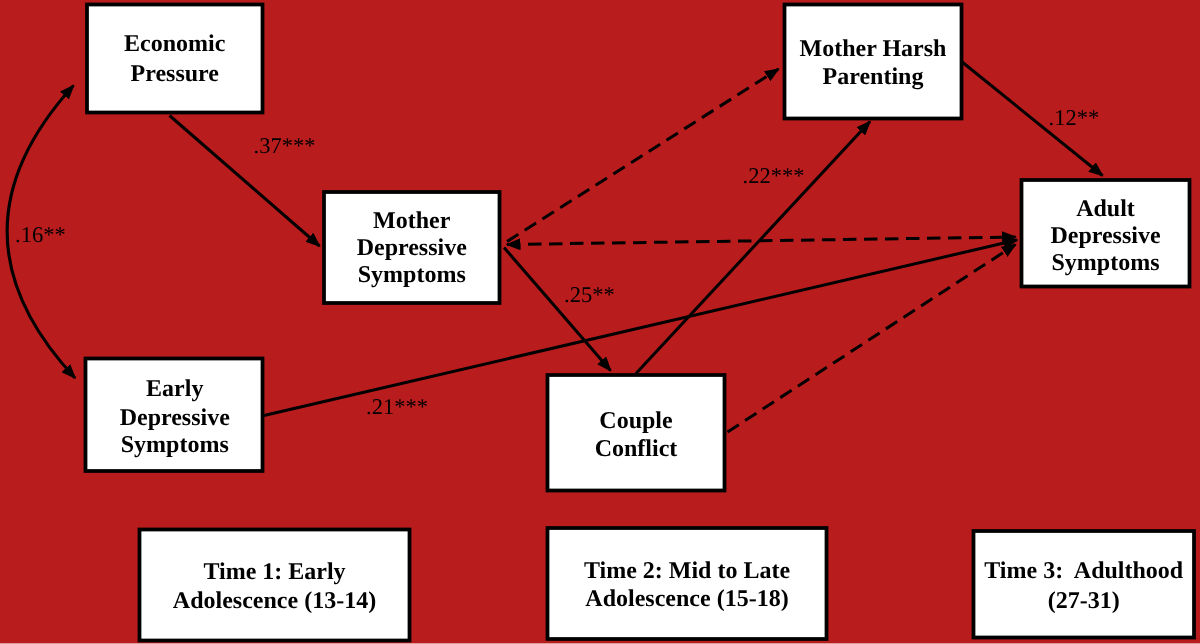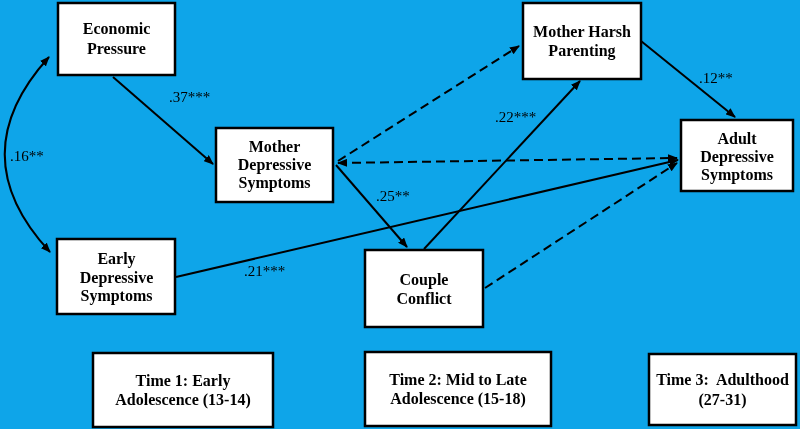--- a/index.html
+++ b/index.html
@@ -1,20 +1,20 @@
 <!DOCTYPE html>
 <html><head>
 <meta charset="utf-8">
 <style>
   html, body { margin: 0; padding: 0; background: #ffffff; }
   .figure-canvas {
     position: relative;
     width: 800px;
     height: 429px;
-    background: #0ea5e9;
+    background: #b91c1c;
     overflow: hidden;
     font-family: "Liberation Serif", serif;
   }
   svg { display: block; }
   .edge       { stroke: #000000; stroke-width: 2; fill: none; }
   .edge.dashed{ stroke-dasharray: 9 5; }
   .curve      { stroke: #000000; stroke-width: 2; fill: none; }
   .node-box   { fill: #ffffff; stroke: #000000; stroke-width: 2.5; }
   .time-box   { fill: #ffffff; stroke: #000000; stroke-width: 2.5; }
   .node-label {

